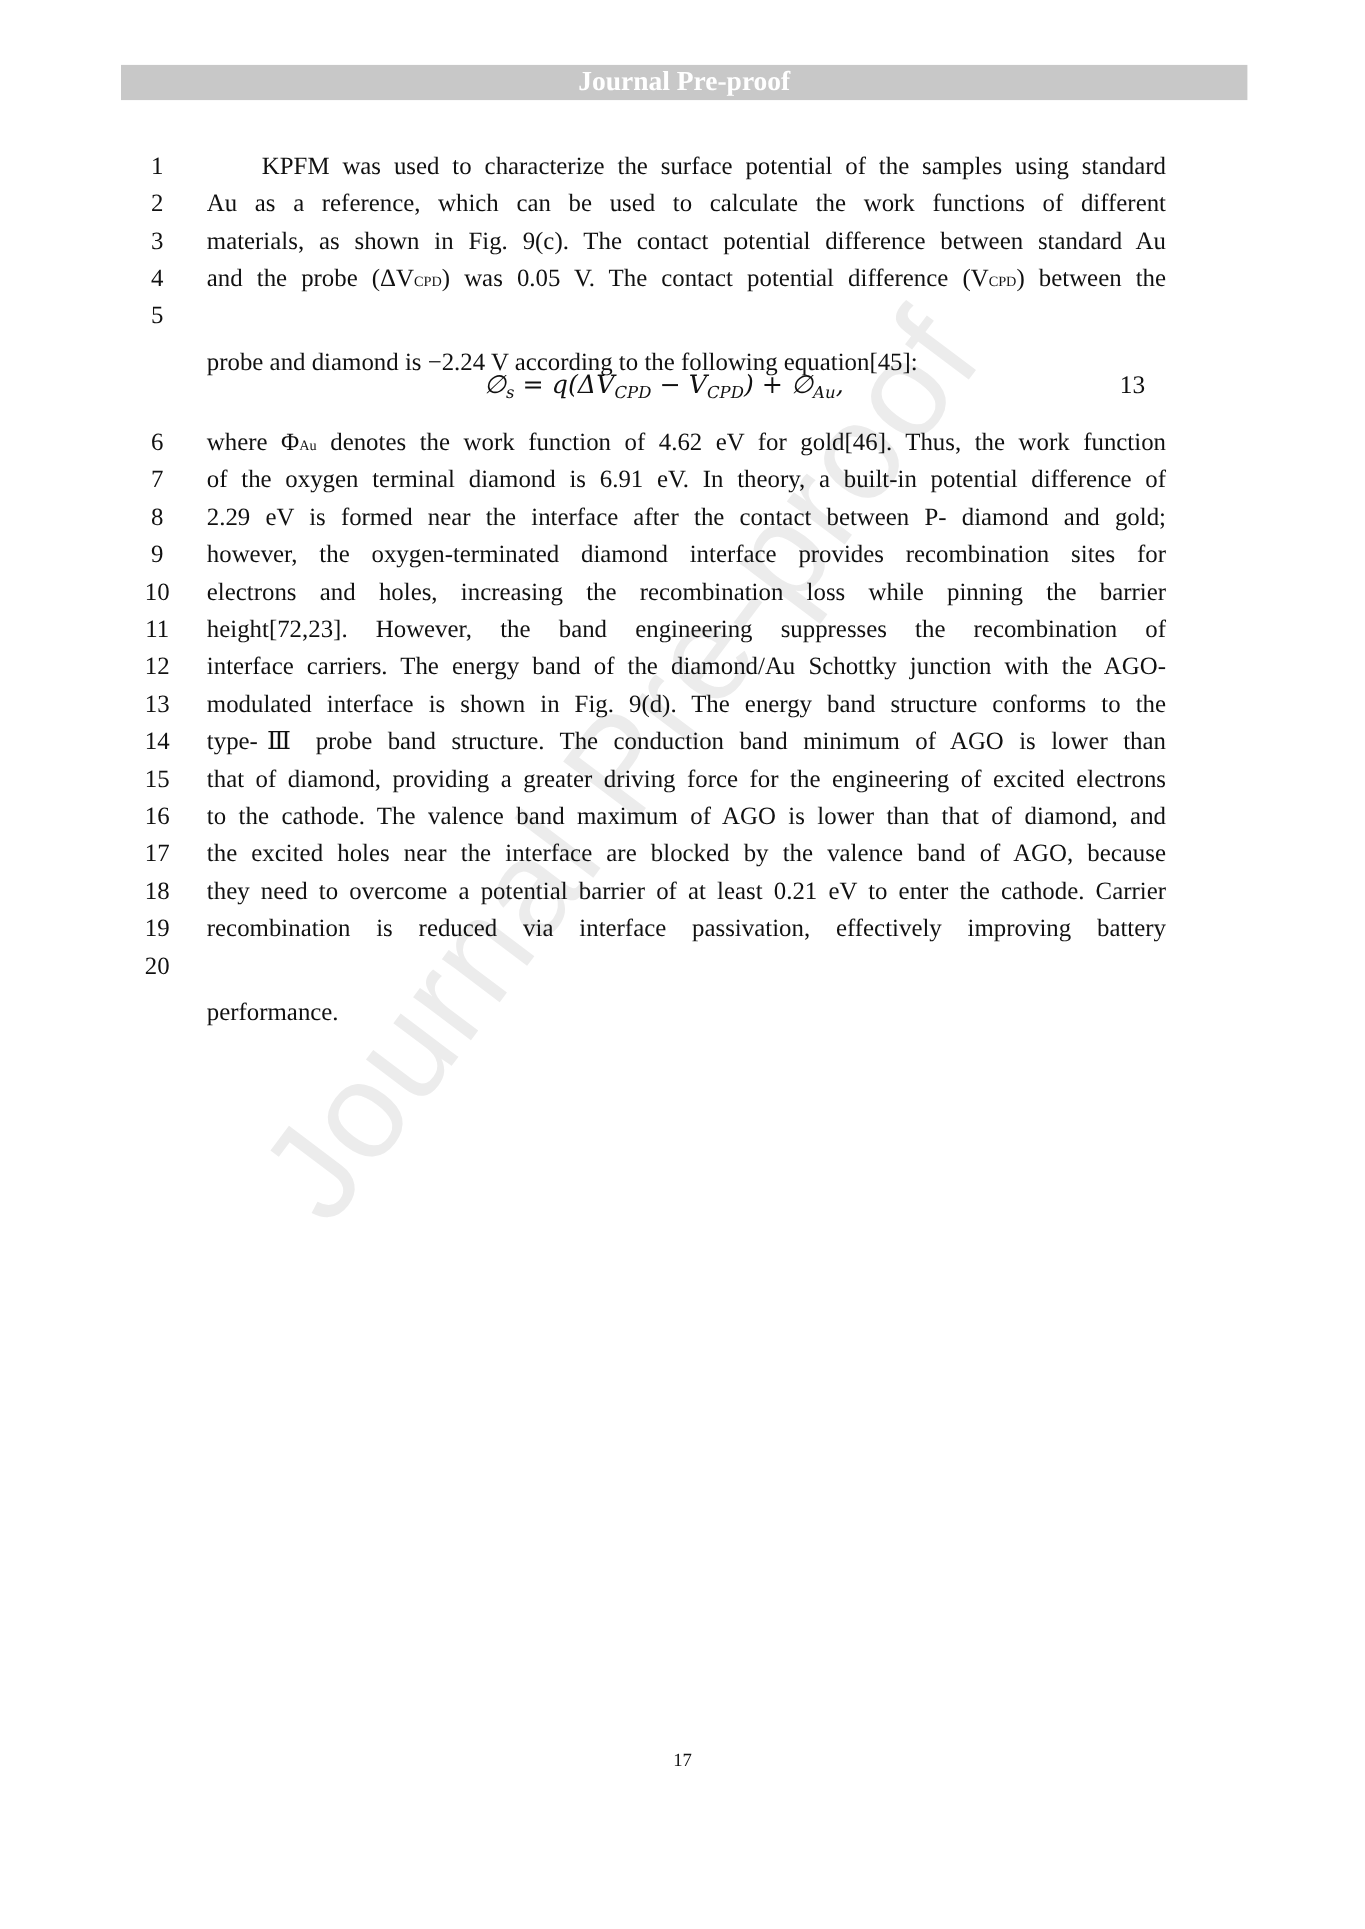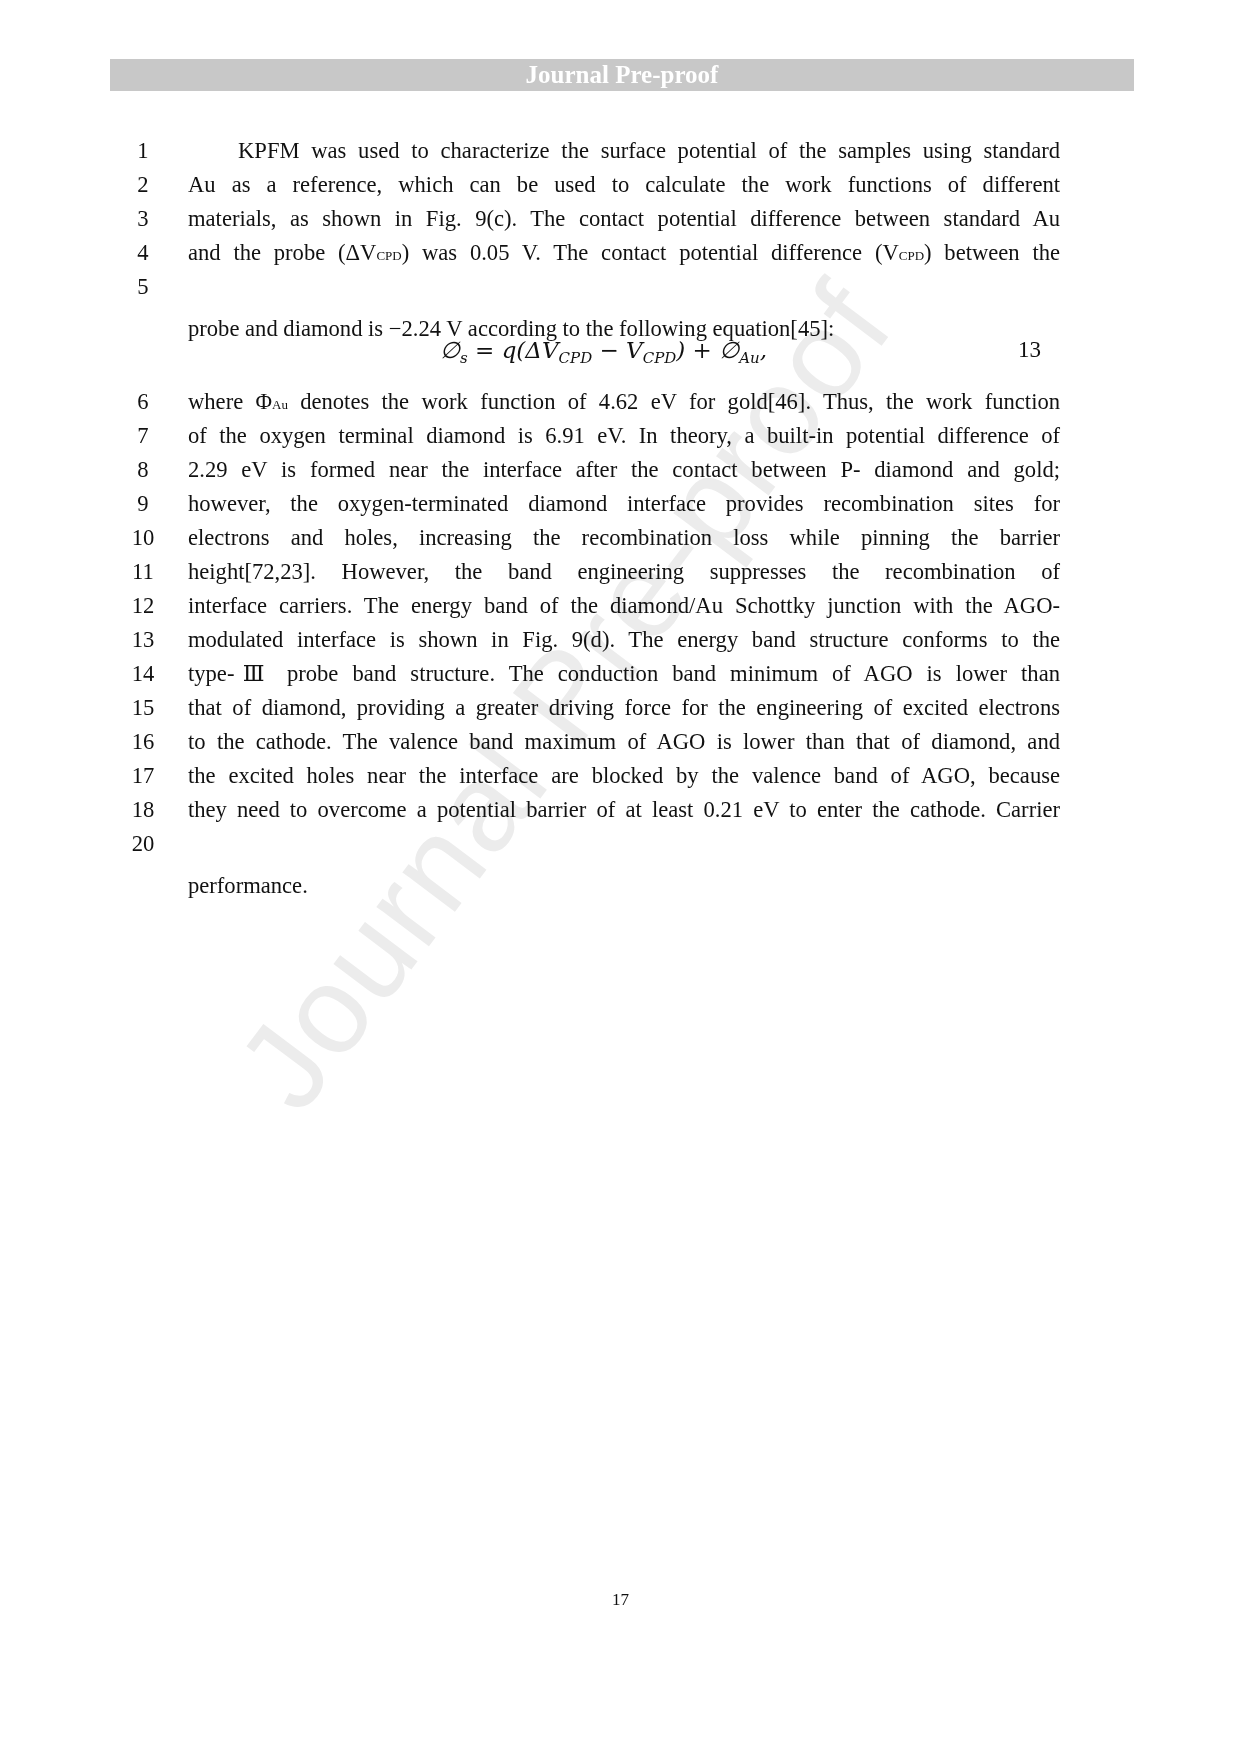--- a/index.html
+++ b/index.html
@@ -130,18 +130,22 @@
   </div>
   <div class="line">
     <span class="ln">17</span>
     <span class="txt">the excited holes near the interface are blocked by the valence band of AGO, because</span>
   </div>
   <div class="line">
     <span class="ln">18</span>
     <span class="txt">they need to overcome a potential barrier of at least 0.21 eV to enter the cathode. Carrier</span>
   </div>
   <div class="line">
+    <span class="ln">19</span>
+    <span class="txt">recombination is reduced via interface passivation, effectively improving battery</span>
+  </div>
+  <div class="line">
     <span class="ln">20</span>
     <span class="txt last">performance.</span>
   </div>
 </div>
 
 <div class="page-num">17</div>
 
 </body></html>

